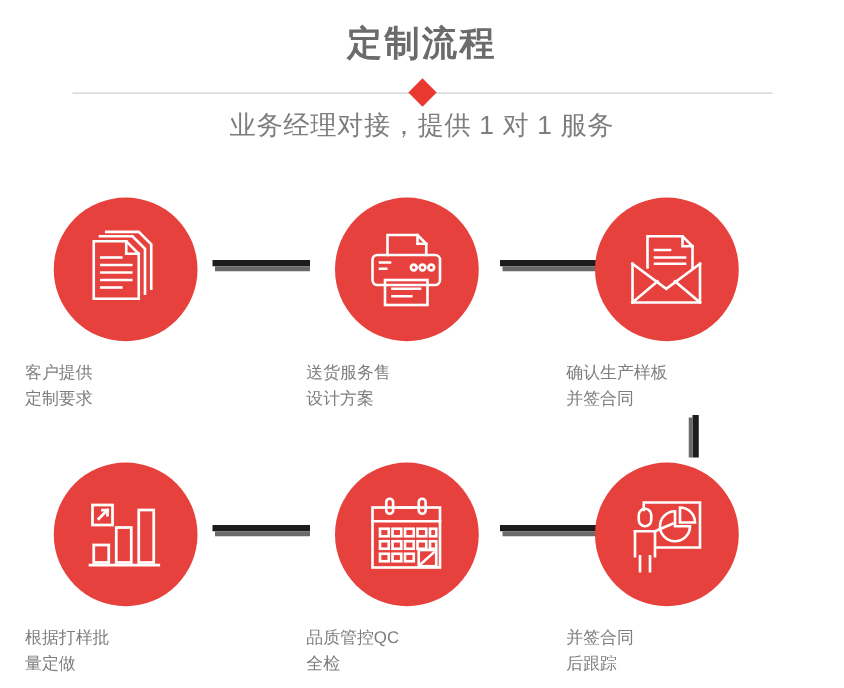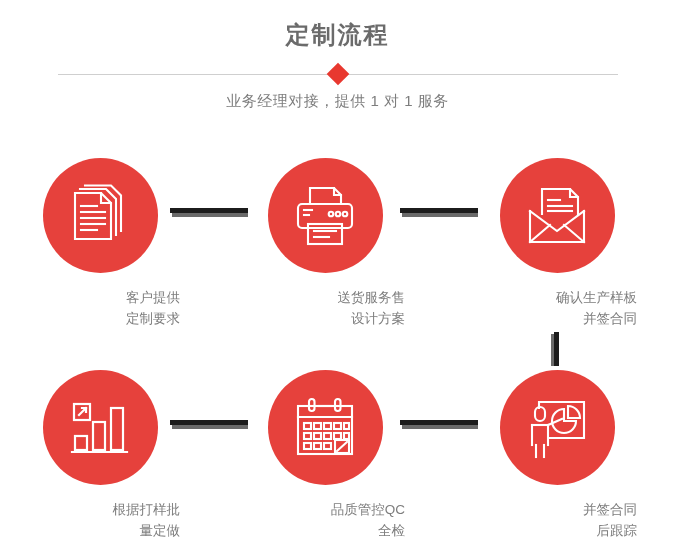--- a/index.html
+++ b/index.html
@@ -29,21 +29,21 @@
     width: 675px;
     height: 130px;
   }
 
   .page-title {
     position: absolute;
     left: 0;
     top: 18px;
     width: 675px;
     text-align: center;
-    font-size: 24px;
+    font-size: 28px;
     font-weight: bold;
     color: #6b6b6b;
     letter-spacing: 2px;
     line-height: 34px;
   }
 
   .divider-wrap {
     position: absolute;
     left: 0;
     top: 62px;
@@ -69,21 +69,21 @@
     background: #e8382f;
     transform: rotate(45deg);
   }
 
   .page-subtitle {
     position: absolute;
     left: 0;
     top: 90px;
     width: 675px;
     text-align: center;
-    font-size: 15px;
+    font-size: 21px;
     color: #7d7d7d;
     line-height: 22px;
     letter-spacing: 0.5px;
   }
 
   
   .flow {
     position: absolute;
     left: 0;
     top: 140px;
@@ -93,42 +93,42 @@
 
   .step {
     position: absolute;
     width: 160px;
     text-align: center;
   }
   .step.row1 { top: 18px; }
   .step.row2 { top: 230px; }
   .step.col1 { left: 20px; }
   .step.col2 { left: 245px; }
-  .step.col3 { left: 477px; }
+  .step.col3 { left: 453px; }
 
   .circle {
     width: 115px;
     height: 115px;
     margin: 0 auto;
     border-radius: 50%;
     background: #e6413c;
     display: flex;
     align-items: center;
     justify-content: center;
   }
   .circle svg {
     display: block;
   }
 
   .step-label {
     margin-top: 14px;
     font-size: 13.5px;
     color: #7d7d7d;
     line-height: 21px;
-    text-align: right;
+    text-align: left;
     white-space: pre-line;
   }
 
   
   .connector-h {
     position: absolute;
     width: 78px;
     height: 9px;
   }
   .connector-h .bar-main {

